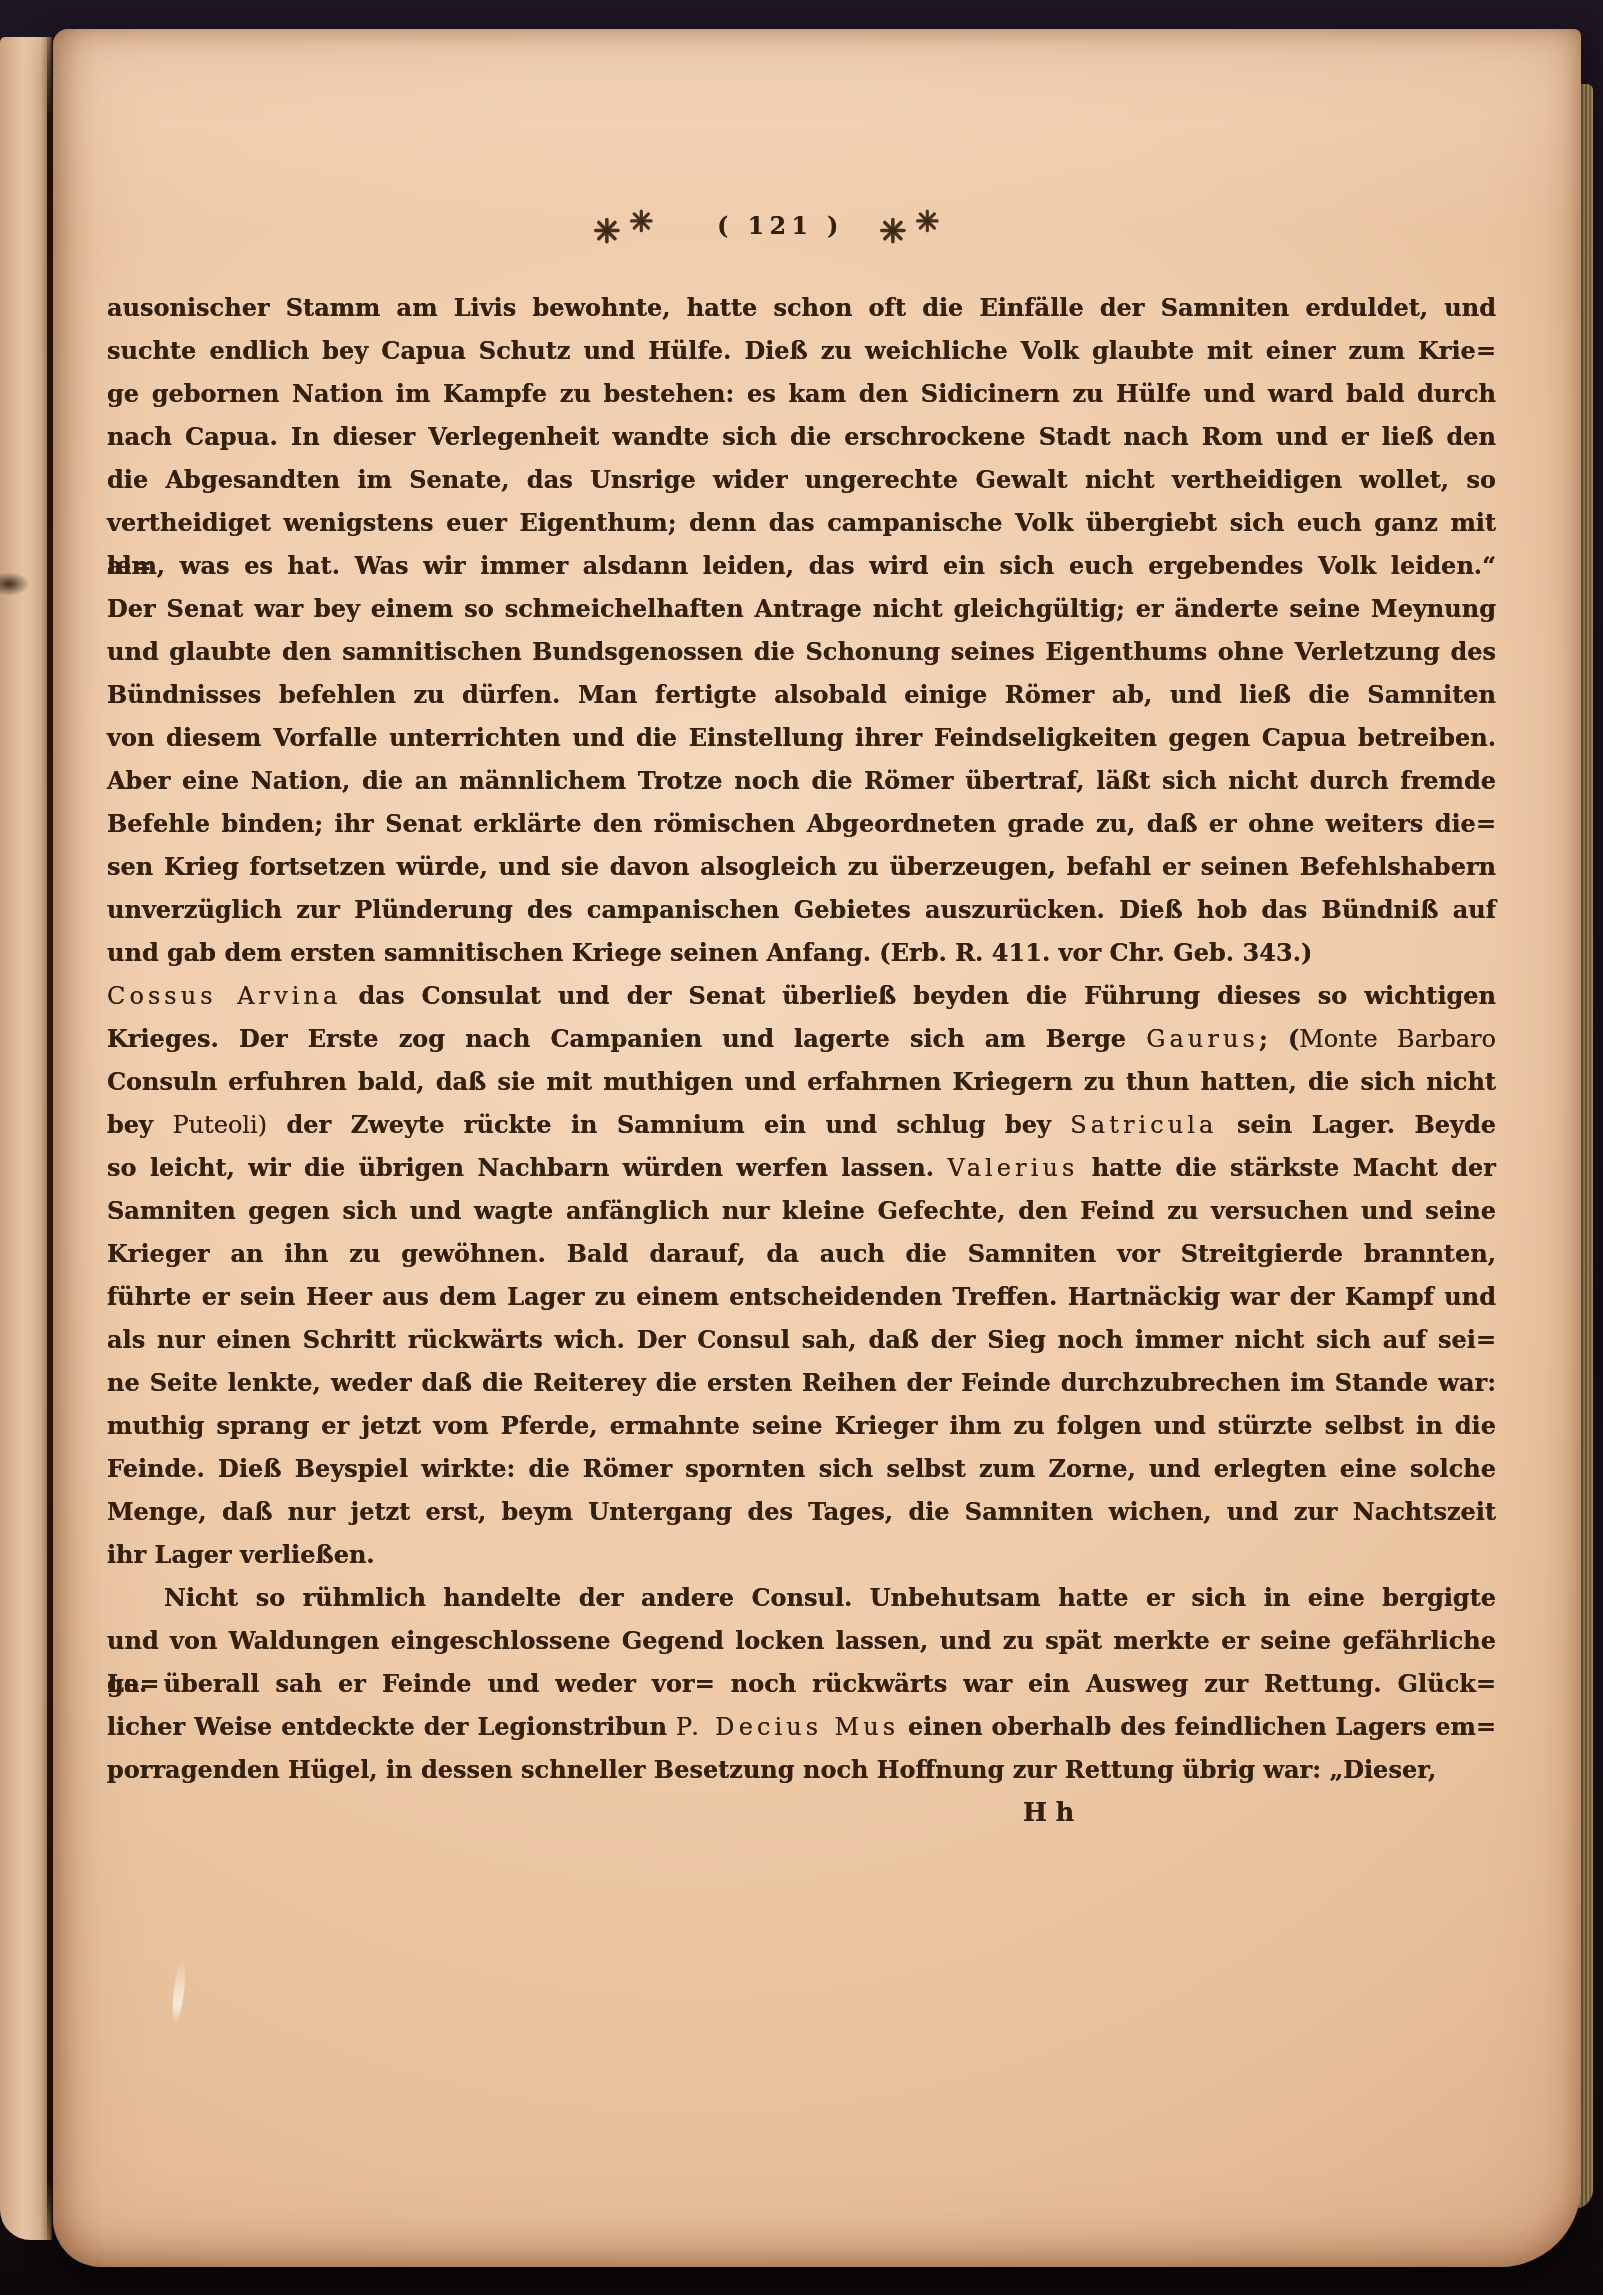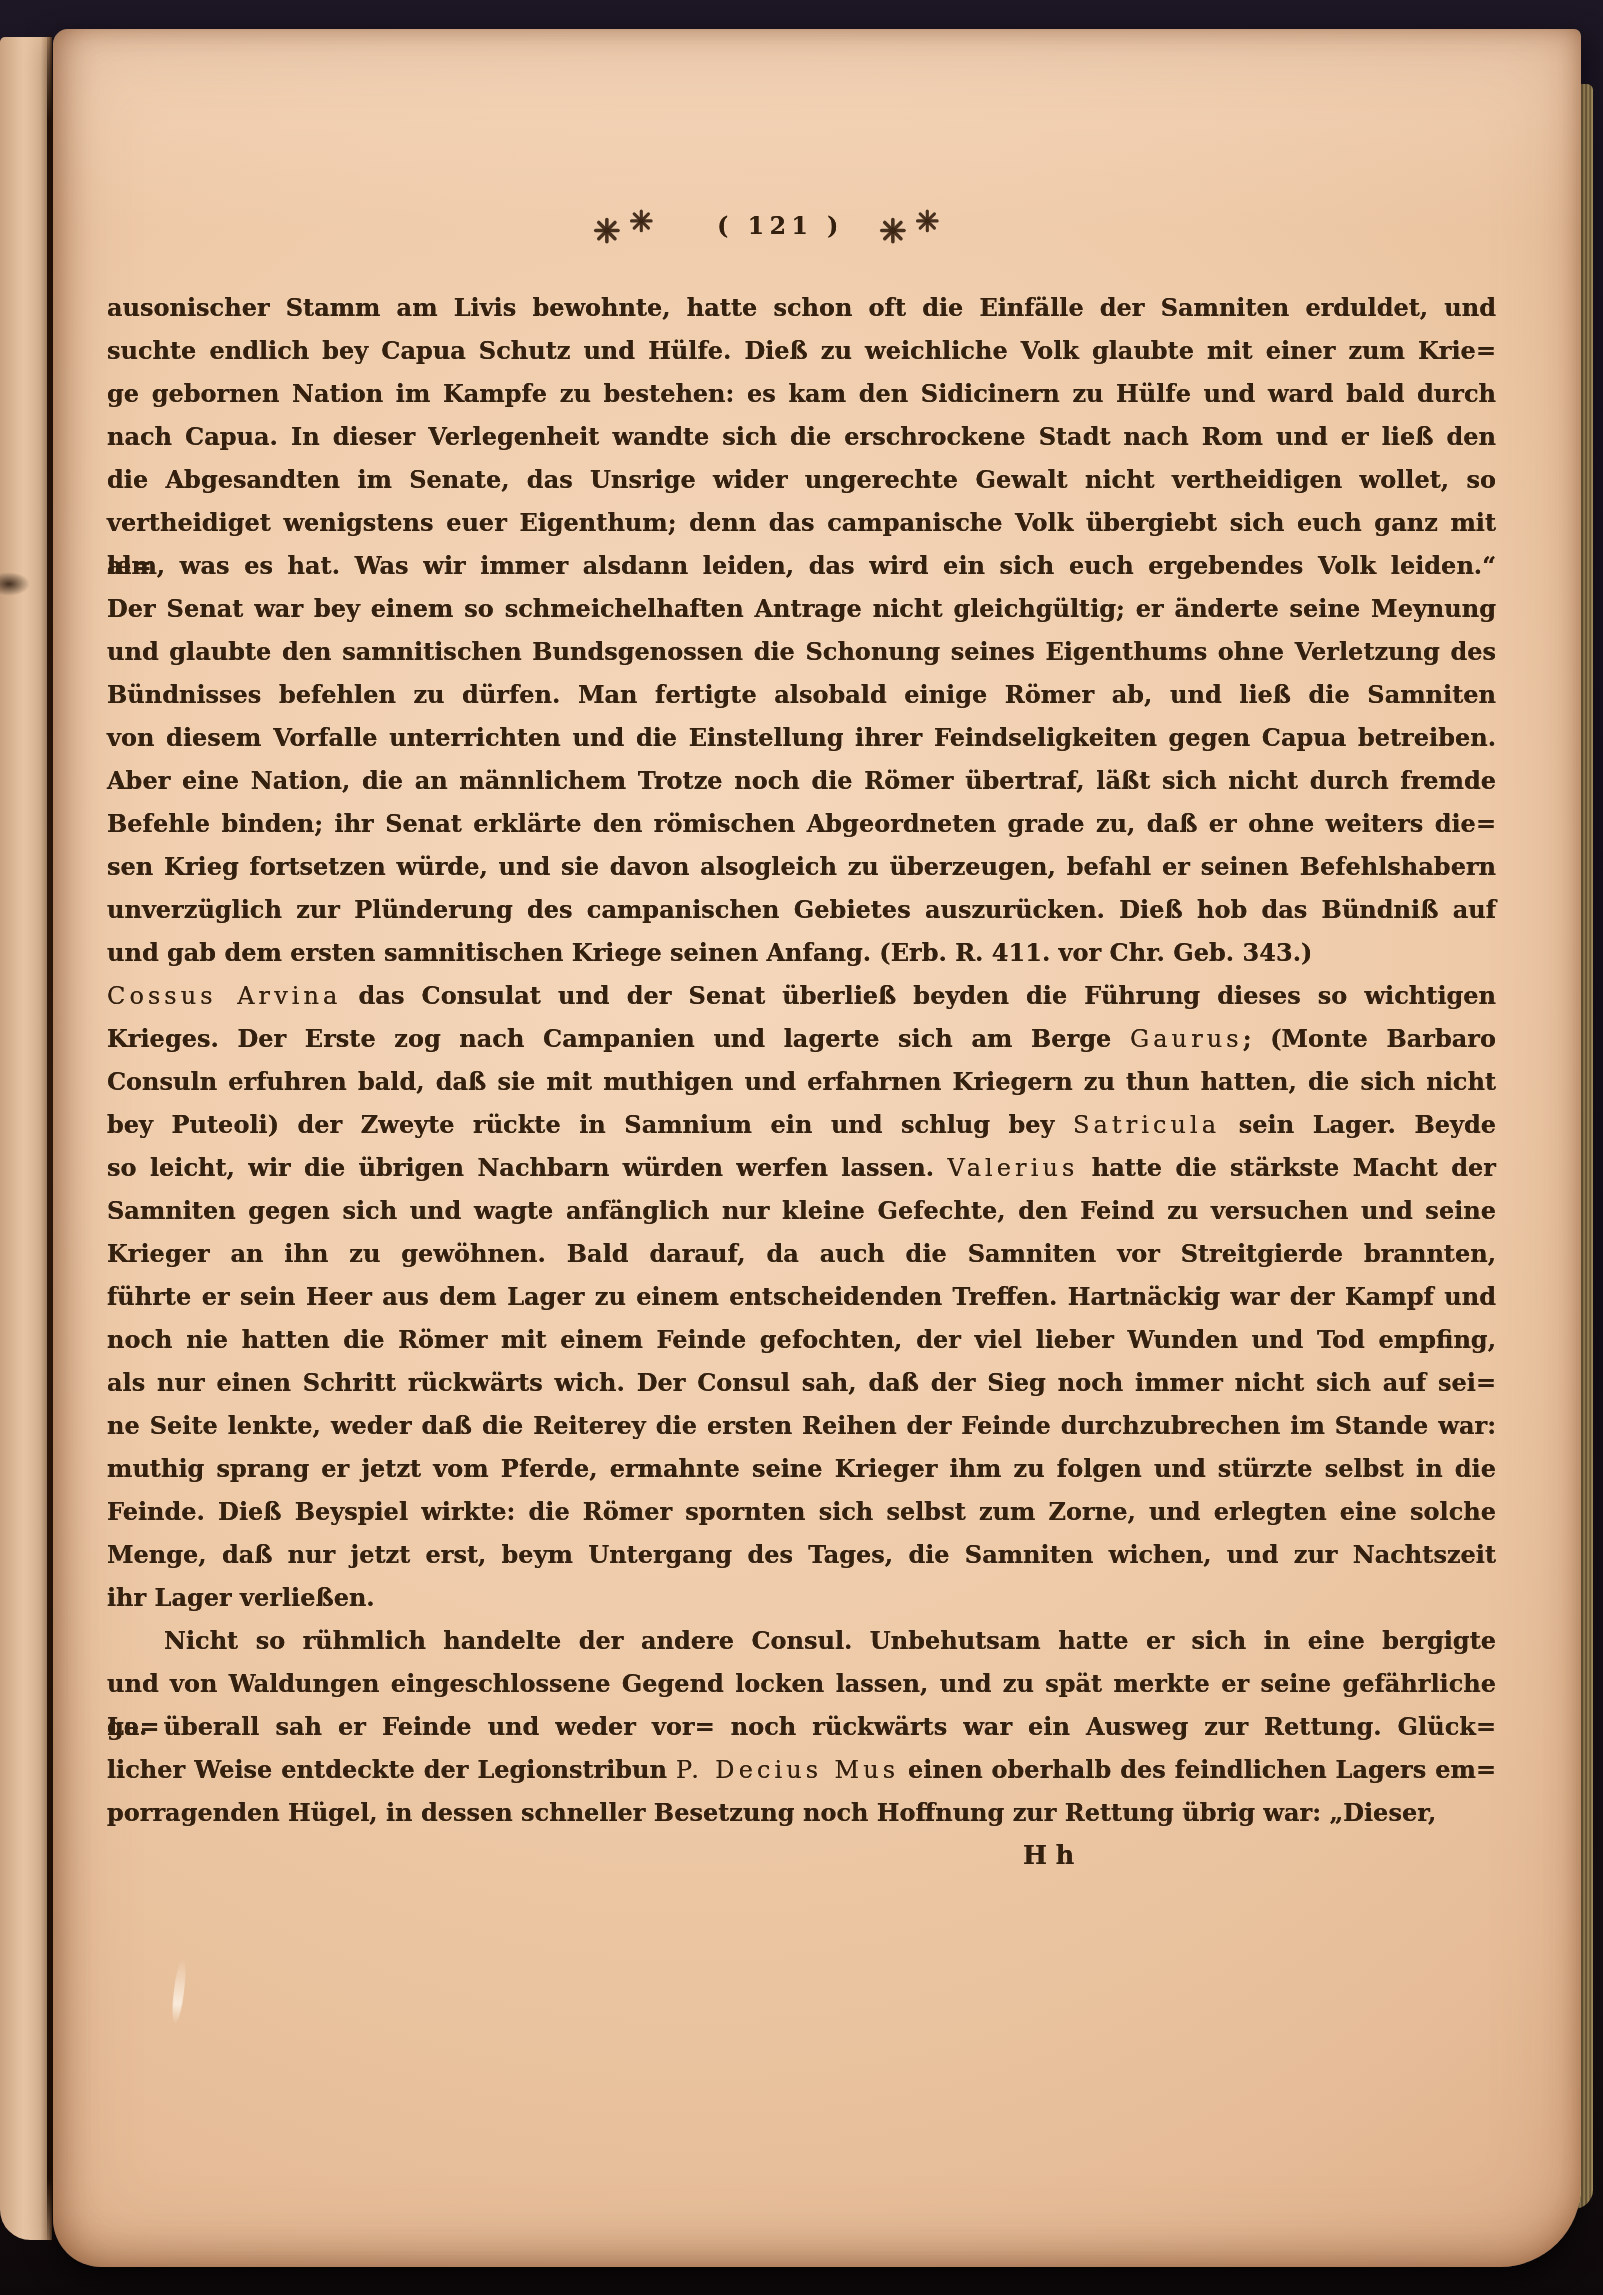--- a/index.html
+++ b/index.html
@@ -78,21 +78,21 @@
     text-shadow: 0 0 0.3px rgba(46,27,14,0.8);
   }
   .line {
     height: 43px;
     text-align: justify;
     text-align-last: justify;
   }
   .line.no-j { text-align-last: left; }
   .line.ind  { text-indent: 57px; }
   .line span.a { font-weight: 400; letter-spacing: 0.17em; }
-  .line span.r { font-weight: 700; }
+  .line span.r { font-weight: 400; }
   .catchword {
     height: 43px;
     text-indent: 916px;
     font-size: 25.4px;
     white-space: pre;
   }
 </style>
 </head>
 <body>
 
@@ -171,21 +171,20 @@
       <div class="line"><span>unverzüglich zur Plünderung des campanischen Gebietes auszurücken. Dieß hob das Bündniß auf</span></div>
       <div class="line no-j"><span>und gab dem ersten samnitischen Kriege seinen Anfang. (Erb. R. 411. vor Chr. Geb. 343.)</span></div>
       <div class="line"><span class="a">Cossus Arvina</span><span> das Consulat und der Senat überließ beyden die Führung dieses so wichtigen</span></div>
       <div class="line"><span>Krieges. Der Erste zog nach Campanien und lagerte sich am Berge </span><span class="a">Gaurus</span><span>; (</span><span class="r">Monte Barbaro</span></div>
       <div class="line"><span>Consuln erfuhren bald, daß sie mit muthigen und erfahrnen Kriegern zu thun hatten, die sich nicht</span></div>
       <div class="line"><span>bey </span><span class="r">Puteoli)</span><span> der Zweyte rückte in Samnium ein und schlug bey </span><span class="a">Satricula</span><span> sein Lager. Beyde</span></div>
       <div class="line"><span>so leicht, wir die übrigen Nachbarn würden werfen lassen. </span><span class="a">Valerius</span><span> hatte die stärkste Macht der</span></div>
       <div class="line"><span>Samniten gegen sich und wagte anfänglich nur kleine Gefechte, den Feind zu versuchen und seine</span></div>
       <div class="line"><span>Krieger an ihn zu gewöhnen. Bald darauf, da auch die Samniten vor Streitgierde brannten,</span></div>
       <div class="line"><span>führte er sein Heer aus dem Lager zu einem entscheidenden Treffen. Hartnäckig war der Kampf und</span></div>
-      <div class="line"><span>noch nie hatten die Römer mit einem Feinde gefochten, der viel lieber Wunden und Tod empfing,</span></div>
       <div class="line"><span>als nur einen Schritt rückwärts wich. Der Consul sah, daß der Sieg noch immer nicht sich auf sei=</span></div>
       <div class="line"><span>ne Seite lenkte, weder daß die Reiterey die ersten Reihen der Feinde durchzubrechen im Stande war:</span></div>
       <div class="line"><span>muthig sprang er jetzt vom Pferde, ermahnte seine Krieger ihm zu folgen und stürzte selbst in die</span></div>
       <div class="line"><span>Feinde. Dieß Beyspiel wirkte: die Römer spornten sich selbst zum Zorne, und erlegten eine solche</span></div>
       <div class="line"><span>Menge, daß nur jetzt erst, beym Untergang des Tages, die Samniten wichen, und zur Nachtszeit</span></div>
       <div class="line no-j"><span>ihr Lager verließen.</span></div>
       <div class="line ind"><span>Nicht so rühmlich handelte der andere Consul. Unbehutsam hatte er sich in eine bergigte</span></div>
       <div class="line"><span>und von Waldungen eingeschlossene Gegend locken lassen, und zu spät merkte er seine gefährliche La=</span></div>
       <div class="line"><span>ge. überall sah er Feinde und weder vor= noch rückwärts war ein Ausweg zur Rettung. Glück=</span></div>
       <div class="line"><span>licher Weise entdeckte der Legionstribun </span><span class="a">P. Decius Mus</span><span> einen oberhalb des feindlichen Lagers em=</span></div>

